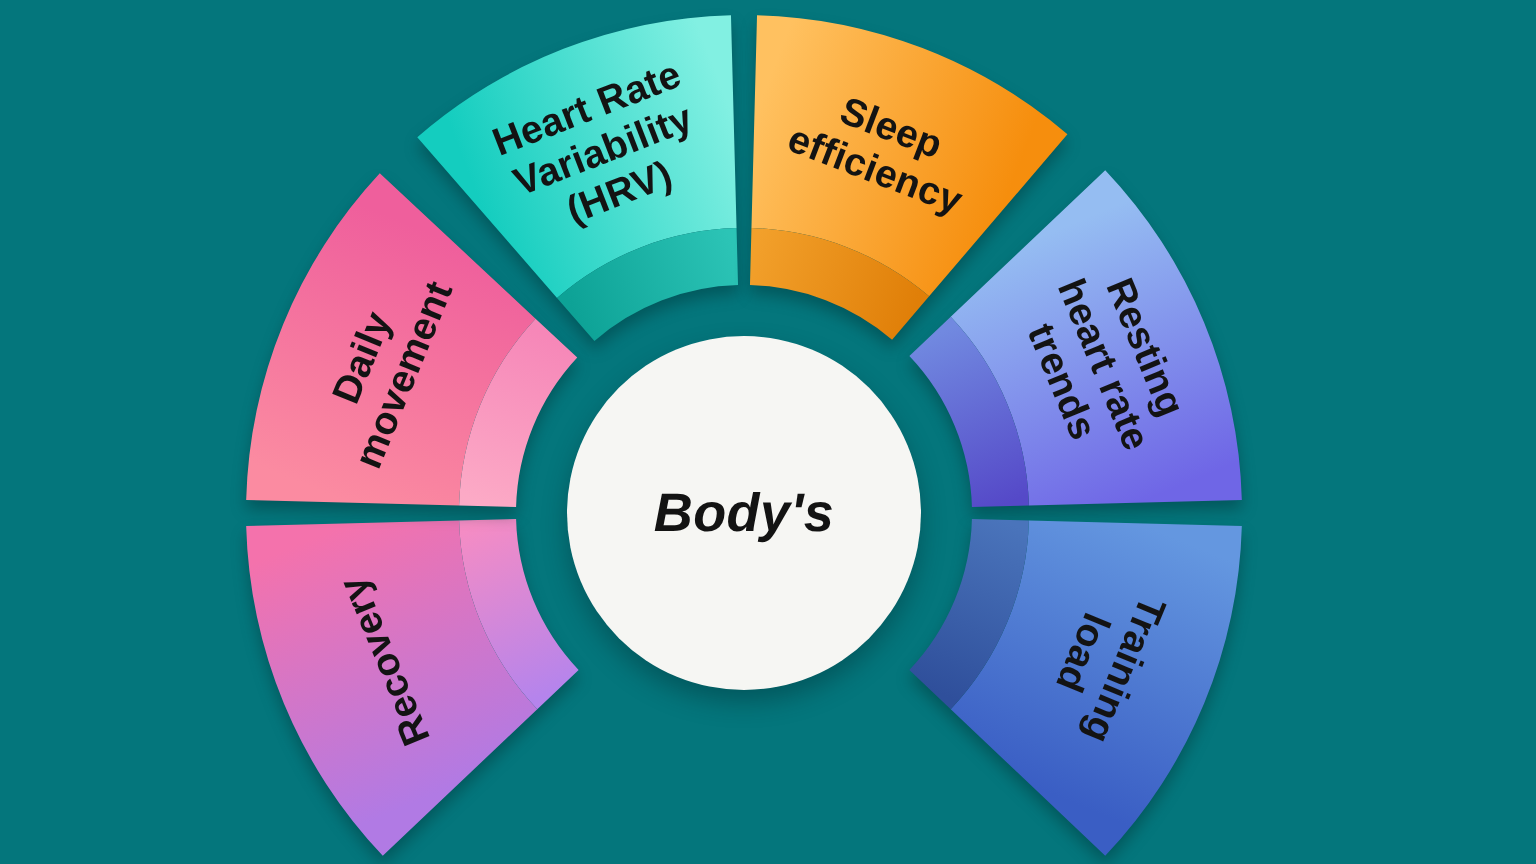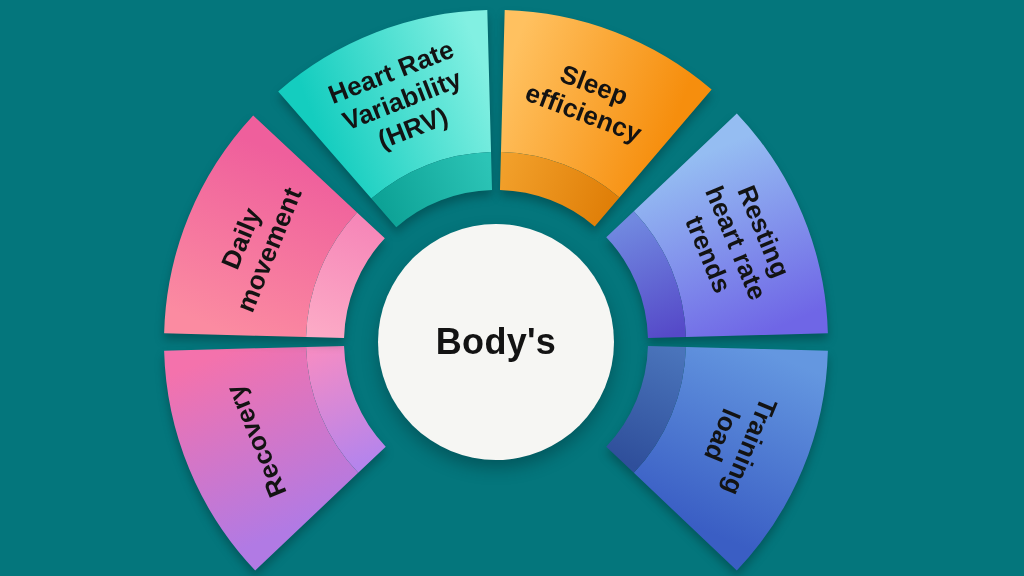--- a/index.html
+++ b/index.html
@@ -109,21 +109,21 @@
           <path d="M 255.18 570.53 A 332 332 0 0 1 164.11 350.69 L 306.07 346.97 A 190 190 0 0 0 358.18 472.79 Z" fill="url(#grad-recovery-main)"></path>
           <path d="M 358.18 472.79 A 190 190 0 0 1 306.07 346.97 L 344.05 345.98 A 152 152 0 0 0 385.74 446.63 Z" fill="url(#grad-recovery-band)"></path>
         </g>
         <g class="petal">
           <path d="M 164.11 333.31 A 332 332 0 0 1 253.19 115.58 L 357.04 212.42 A 190 190 0 0 0 306.07 337.03 Z" fill="url(#grad-daily-movement-main)"></path>
           <path d="M 306.07 337.03 A 190 190 0 0 1 357.04 212.42 L 384.83 238.34 A 152 152 0 0 0 344.05 338.02 Z" fill="url(#grad-daily-movement-band)"></path>
         </g>
       </g>
   </svg>
 
-  <div class="center-circle" style="background: rgb(246, 246, 243);">
+  <div class="center-circle" style="background: rgb(246, 246, 243); font-style: italic;">
     <div class="center-title">
       <div>Body's</div>
     </div>
   </div>
 
 <div class="seg-label" style="left: 401.766px; top: 99.678px; transform: translate(-50%, -50%) rotate(-21.25deg);">
       <div>Heart Rate</div>
       <div>Variability</div>
       <div>(HRV)</div>
     </div>

